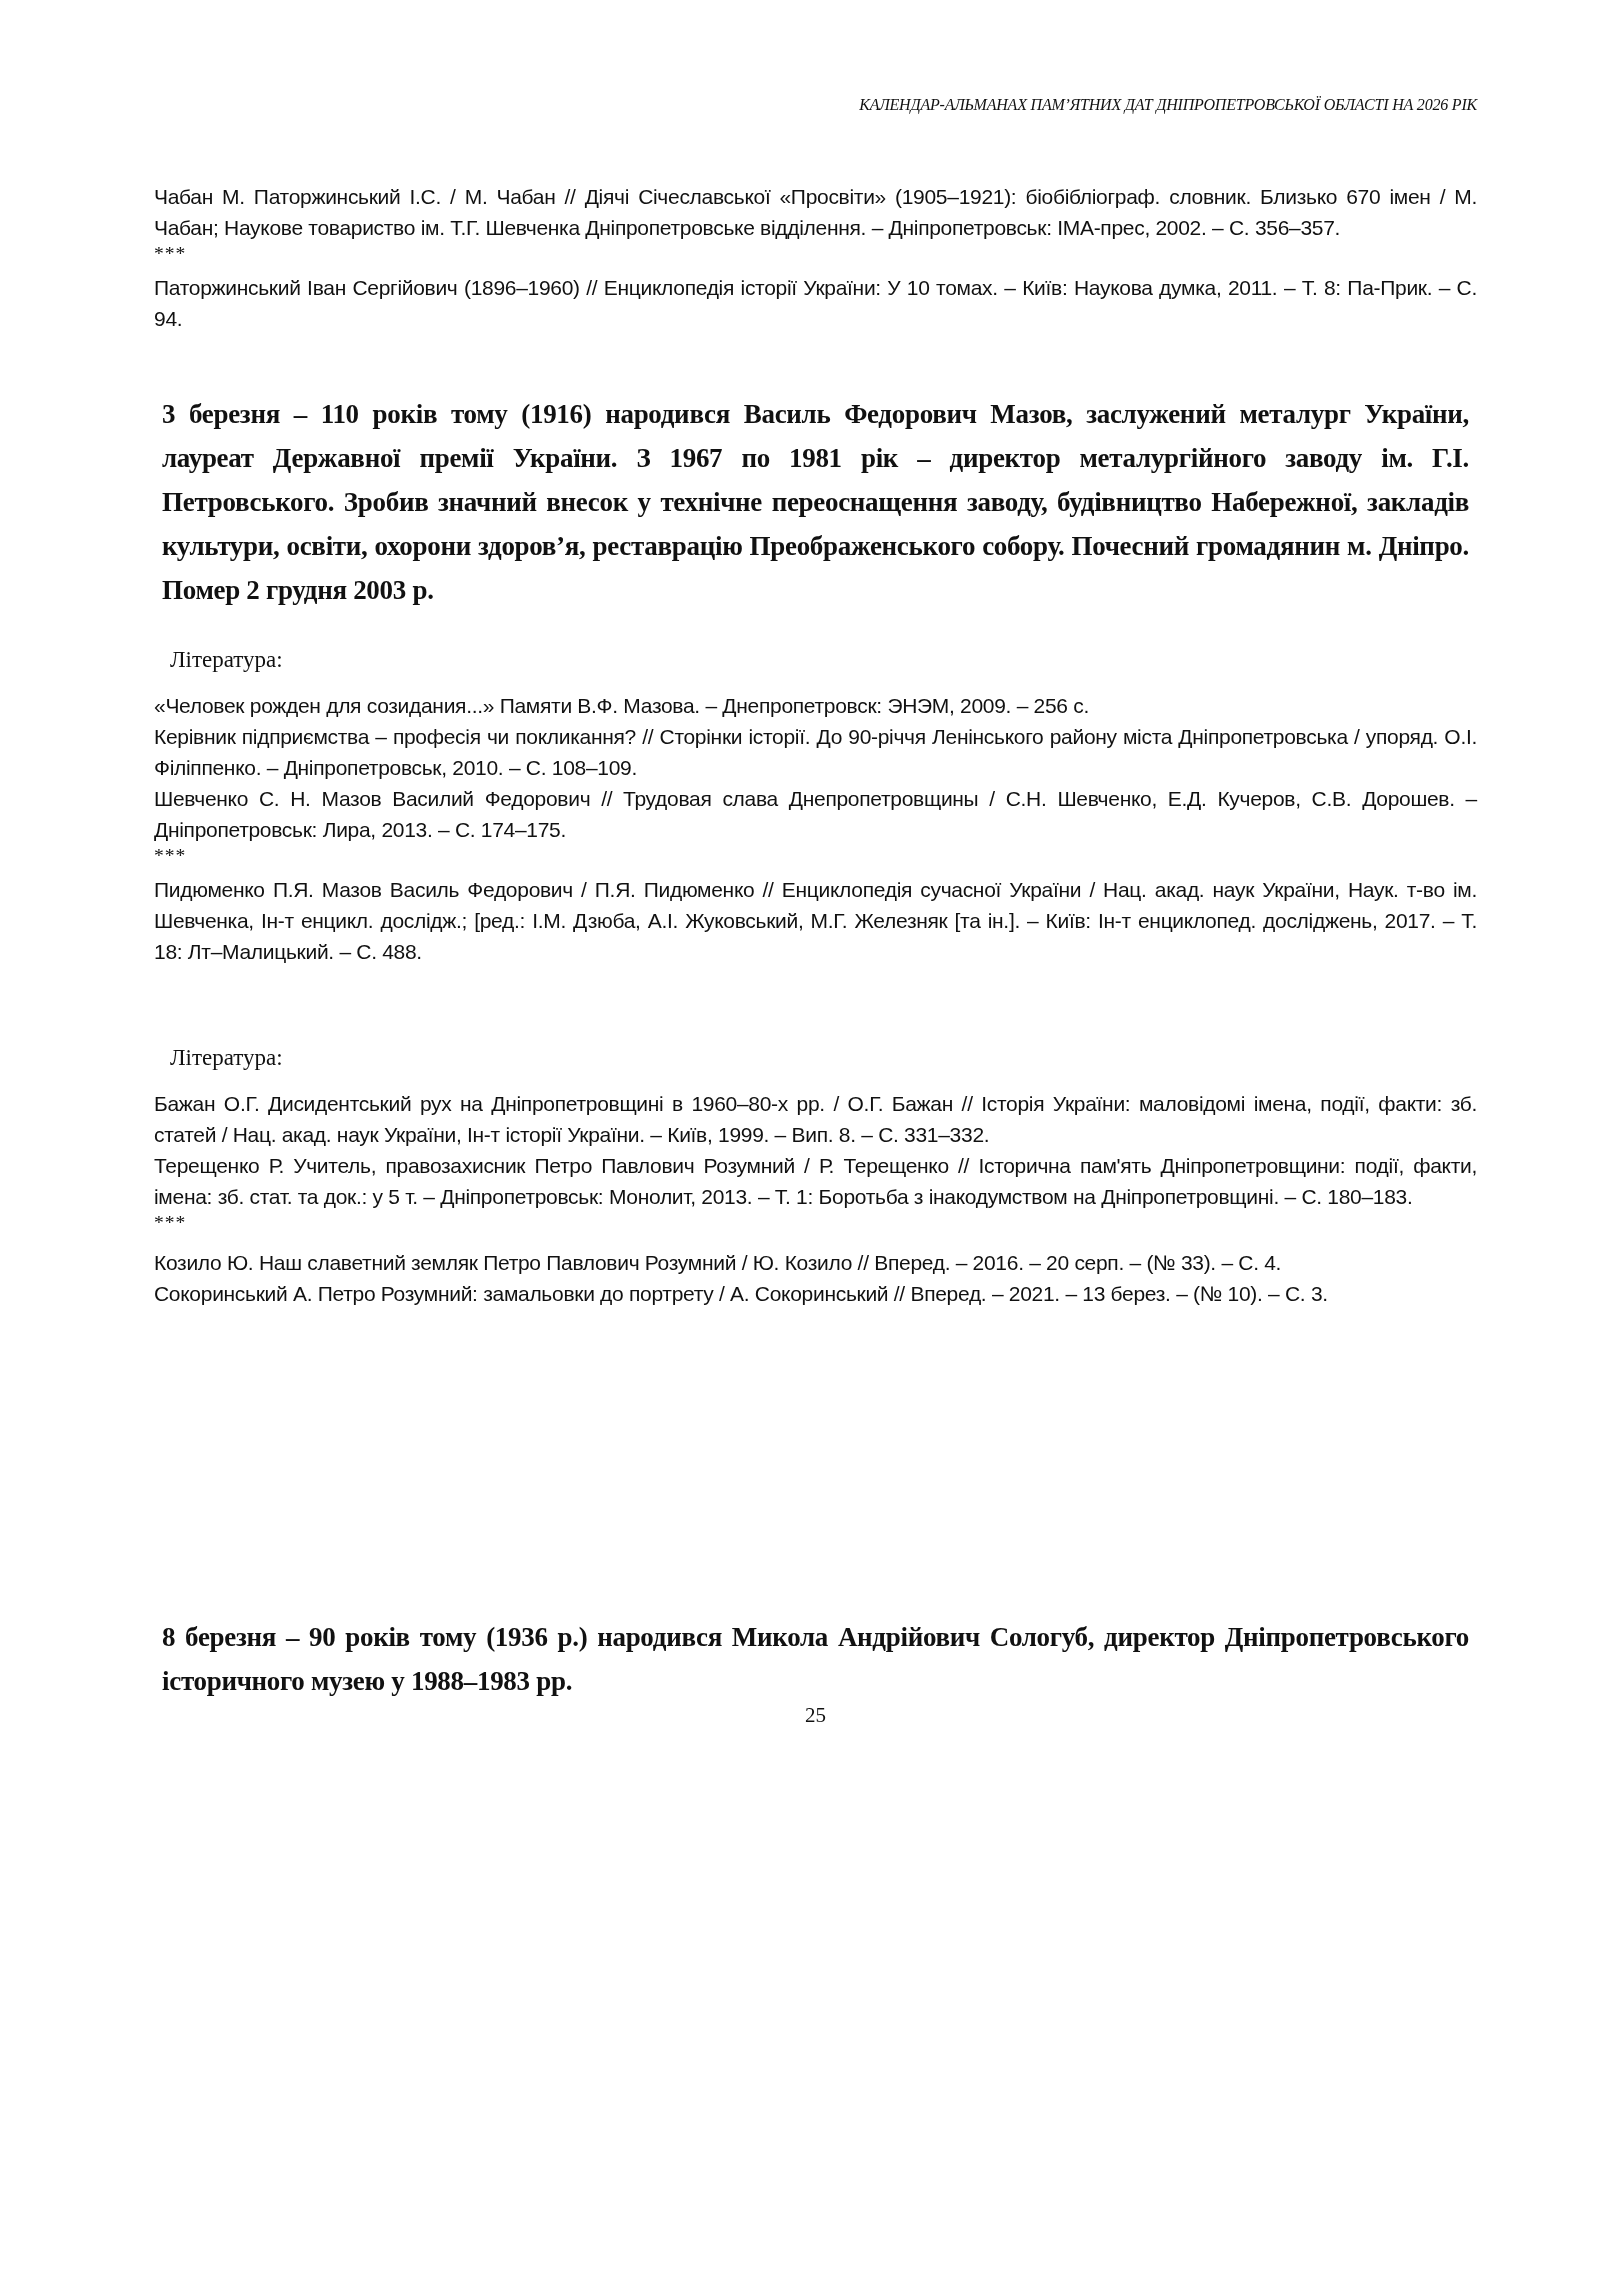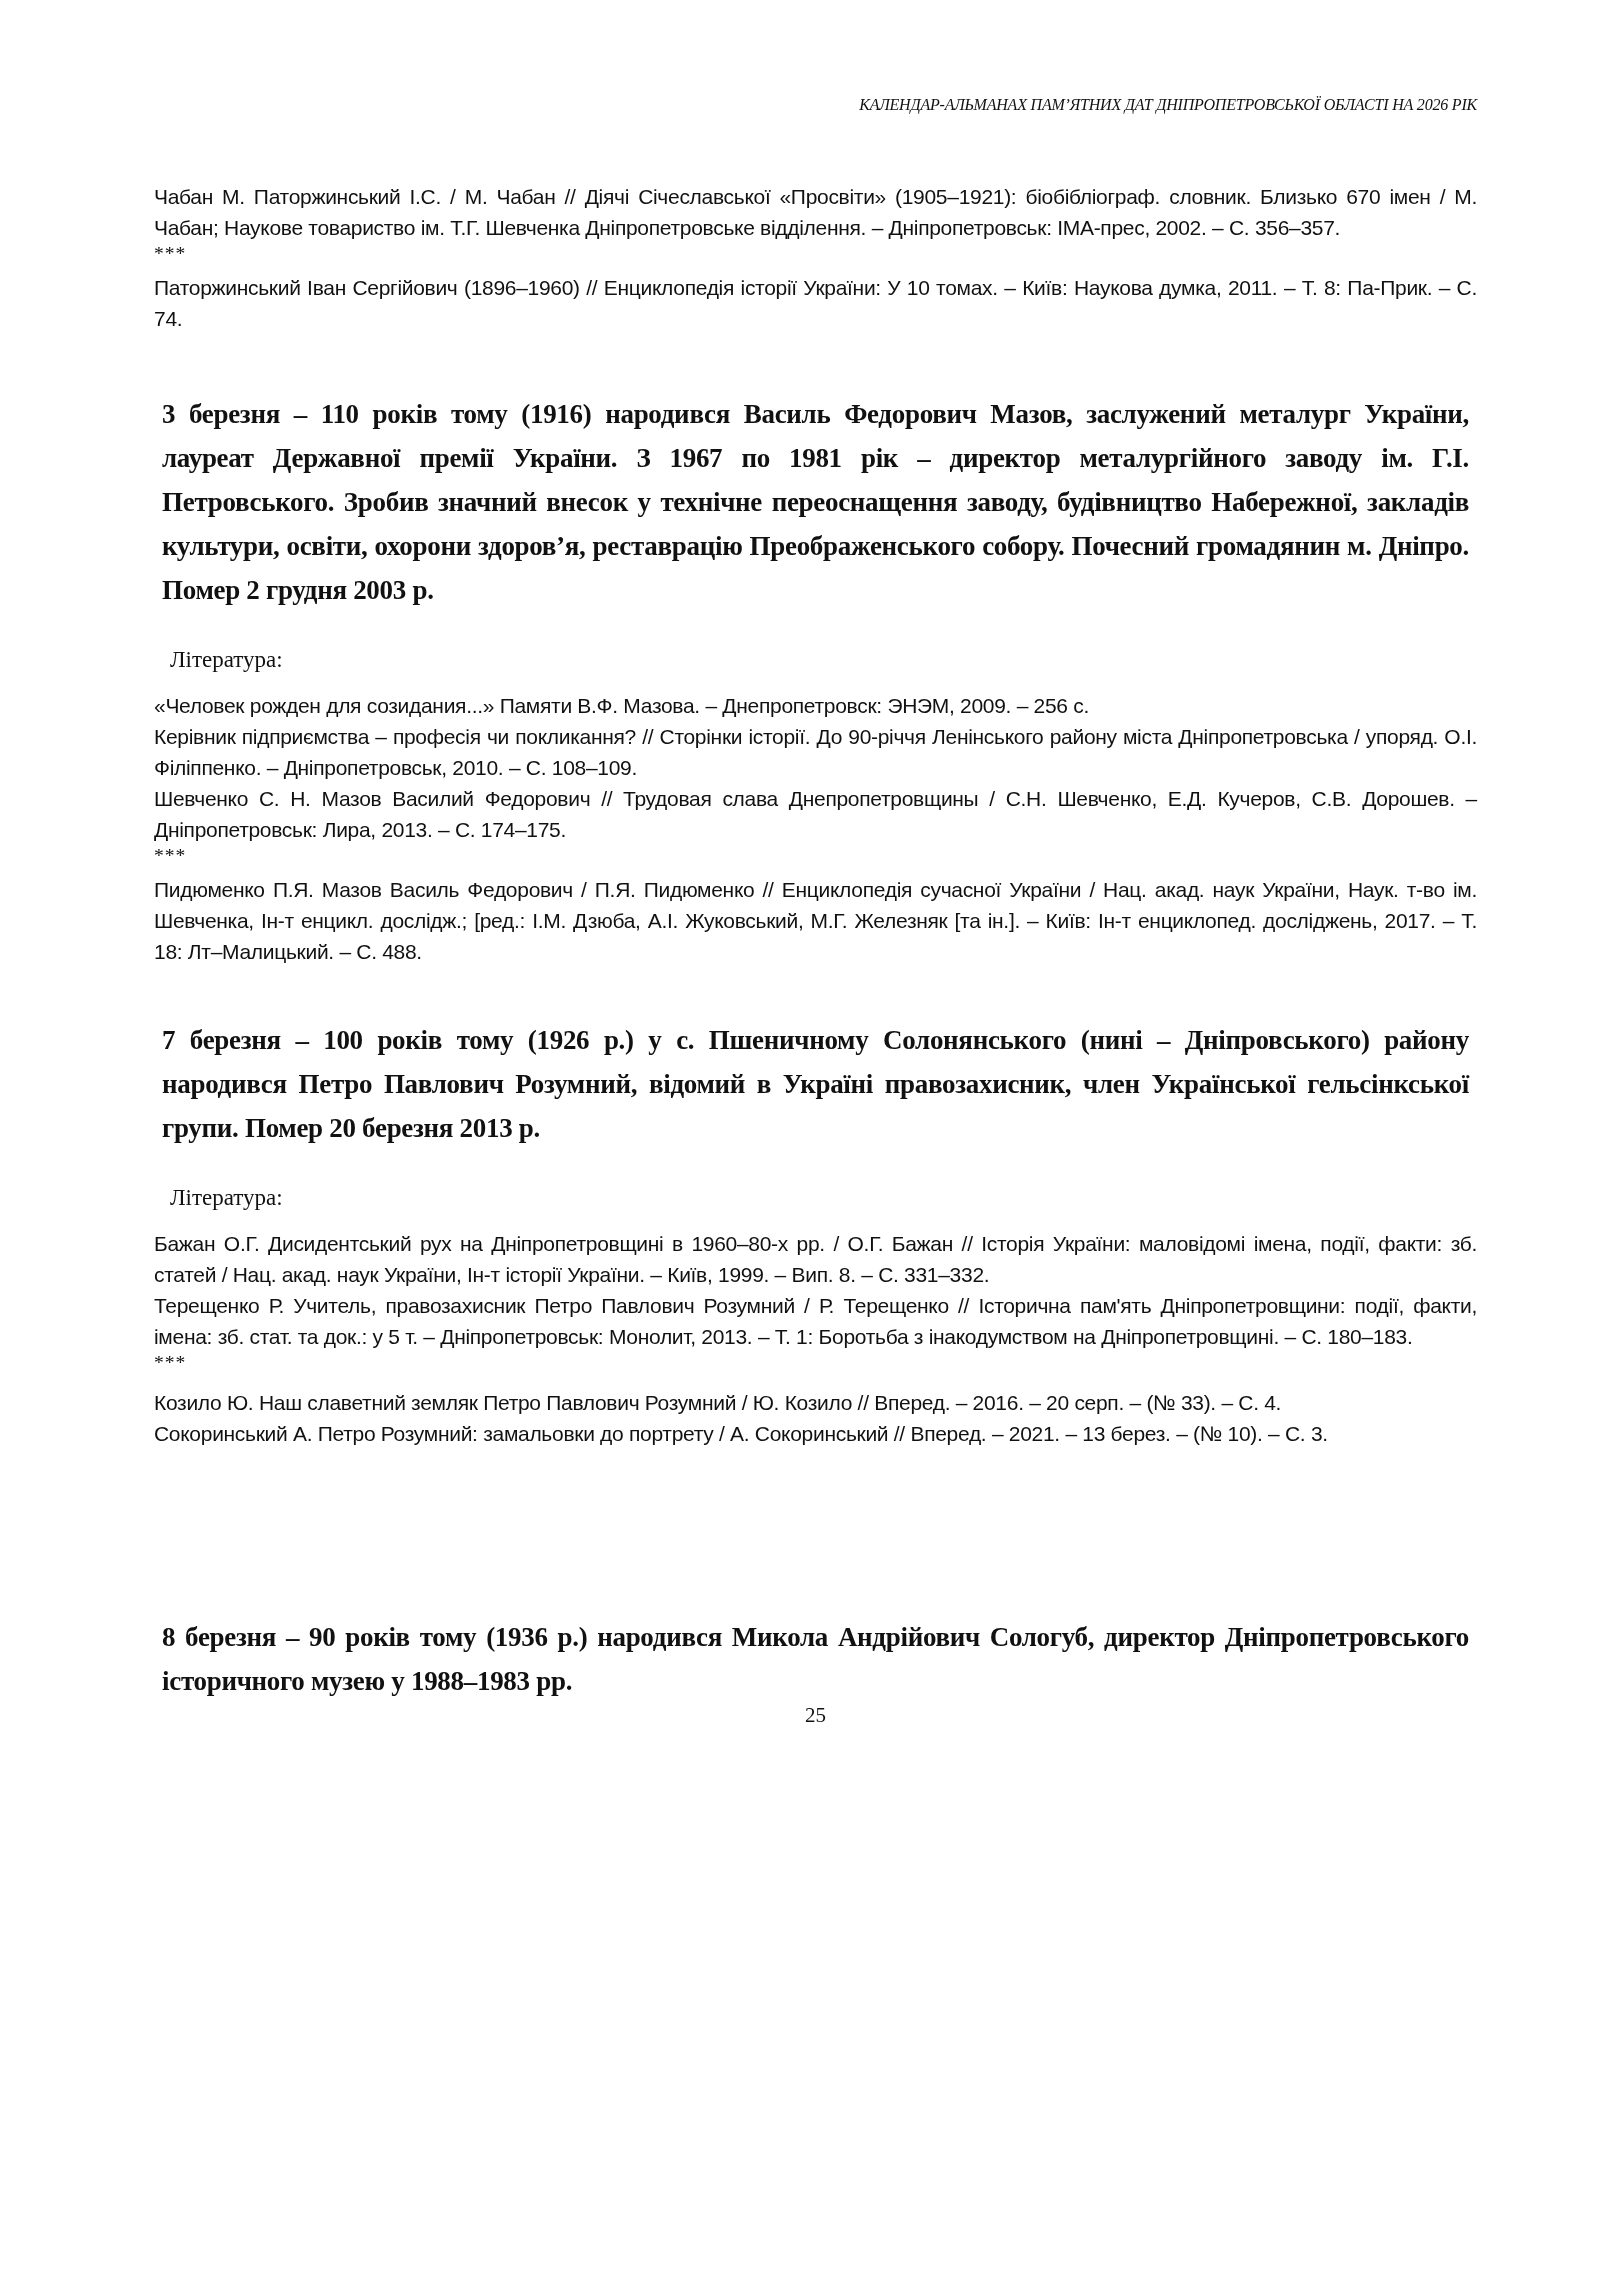--- a/index.html
+++ b/index.html
@@ -24,40 +24,39 @@
 <div class="page">
 
   <div class="running-header">Календар-альманах пам’ятних дат Дніпропетровської області на 2026 рік</div>
 
   <div class="block" style="top:181px;">
     <div class="biblio">
       <p>Чабан М. Паторжинський І.С. / М. Чабан // Діячі Січеславської «Просвіти» (1905–1921): біобібліограф. словник. Близько 670 імен / М. Чабан; Наукове товариство ім. Т.Г. Шевченка Дніпропетровське відділення. – Дніпропетровськ: ІМА-прес, 2002. – С. 356–357.</p>
     </div>
     <p class="stars">***</p>
     <div class="biblio" style="margin-top:7.8px;">
-      <p>Паторжинський Іван Сергійович (1896–1960) // Енциклопедія історії України: У 10 томах. – Київ: Наукова думка, 2011. – Т. 8: Па-Прик. – С. 74.</p>
+      <p>Паторжинський Іван Сергійович (1896–1960) // Енциклопедія історії України: У 10 томах. – Київ: Наукова думка, 2011. – Т. 8: Па-Прик. – С. 94.</p>
     </div>
   </div>
 
   <div class="block" style="top:384px;">
     <p class="event">3 березня – 110 років тому (1916) народився Василь Федорович Мазов, заслужений металург України, лауреат Державної премії України. З 1967 по 1981 рік – директор металургійного заводу ім. Г.І. Петровського. Зробив значний внесок у технічне переоснащення заводу, будівництво Набережної, закладів культури, освіти, охорони здоров’я, реставрацію Преображенського собору. Почесний громадянин м. Дніпро. Помер 2 грудня 2003 р.</p>
     <p class="lit-label" style="margin-top:33px;">Література:</p>
     <div class="biblio">
       <p>«Человек рожден для созидания...» Памяти В.Ф. Мазова. – Днепропетровск: ЭНЭМ, 2009. – 256 с.</p>
       <p>Керівник підприємства – професія чи покликання? // Сторінки історії. До 90-річчя Ленінського району міста Дніпропетровська / упоряд. О.І. Філіппенко. – Дніпропетровськ, 2010. – С. 108–109.</p>
       <p>Шевченко С. Н. Мазов Василий Федорович // Трудовая слава Днепропетровщины / С.Н. Шевченко, Е.Д. Кучеров, С.В. Дорошев. – Дніпропетровськ: Лира, 2013. – С. 174–175.</p>
     </div>
     <p class="stars">***</p>
     <div class="biblio" style="margin-top:7.8px;">
       <p>Пидюменко П.Я. Мазов Василь Федорович / П.Я. Пидюменко // Енциклопедія сучасної України / Нац. акад. наук України, Наук. т-во ім. Шевченка, Ін-т енцикл. дослідж.; [ред.: І.М. Дзюба, А.І. Жуковський, М.Г. Железняк [та ін.]. – Київ: Ін-т енциклопед. досліджень, 2017. – Т. 18: Лт–Малицький. – С. 488.</p>
     </div>
   </div>
 
   <div class="block" style="top:1010px;">
-    <p class="event">7 березня – 100 років тому (1926 р.) у с. Пшеничному Солонянського (нині – Дніпровського) району народився Петро Павлович Розумний, відомий в Україні правозахисник, член Української гельсінкської групи. Помер 20 березня 2013 р.</p>
     <p class="lit-label" style="margin-top:33px;">Література:</p>
     <div class="biblio">
       <p>Бажан О.Г. Дисидентський рух на Дніпропетровщині в 1960–80-х рр. / О.Г. Бажан // Історія України: маловідомі імена, події, факти: зб. статей / Нац. акад. наук України, Ін-т історії України. – Київ, 1999. – Вип. 8. – С. 331–332.</p>
       <p>Терещенко Р. Учитель, правозахисник Петро Павлович Розумний / Р. Терещенко // Історична пам'ять Дніпропетровщини: події, факти, імена: зб. стат. та док.: у 5 т. – Дніпропетровськ: Монолит, 2013. – Т. 1: Боротьба з інакодумством на Дніпропетровщині. – С. 180–183.</p>
     </div>
     <p class="stars">***</p>
     <div class="biblio" style="margin-top:13px;">
       <p>Козило Ю. Наш славетний земляк Петро Павлович Розумний / Ю. Козило // Вперед. – 2016. – 20 серп. – (№ 33). – С. 4.</p>
       <p>Сокоринський А. Петро Розумний: замальовки до портрету / А. Сокоринський // Вперед. – 2021. – 13 берез. – (№ 10). – С. 3.</p>
     </div>

